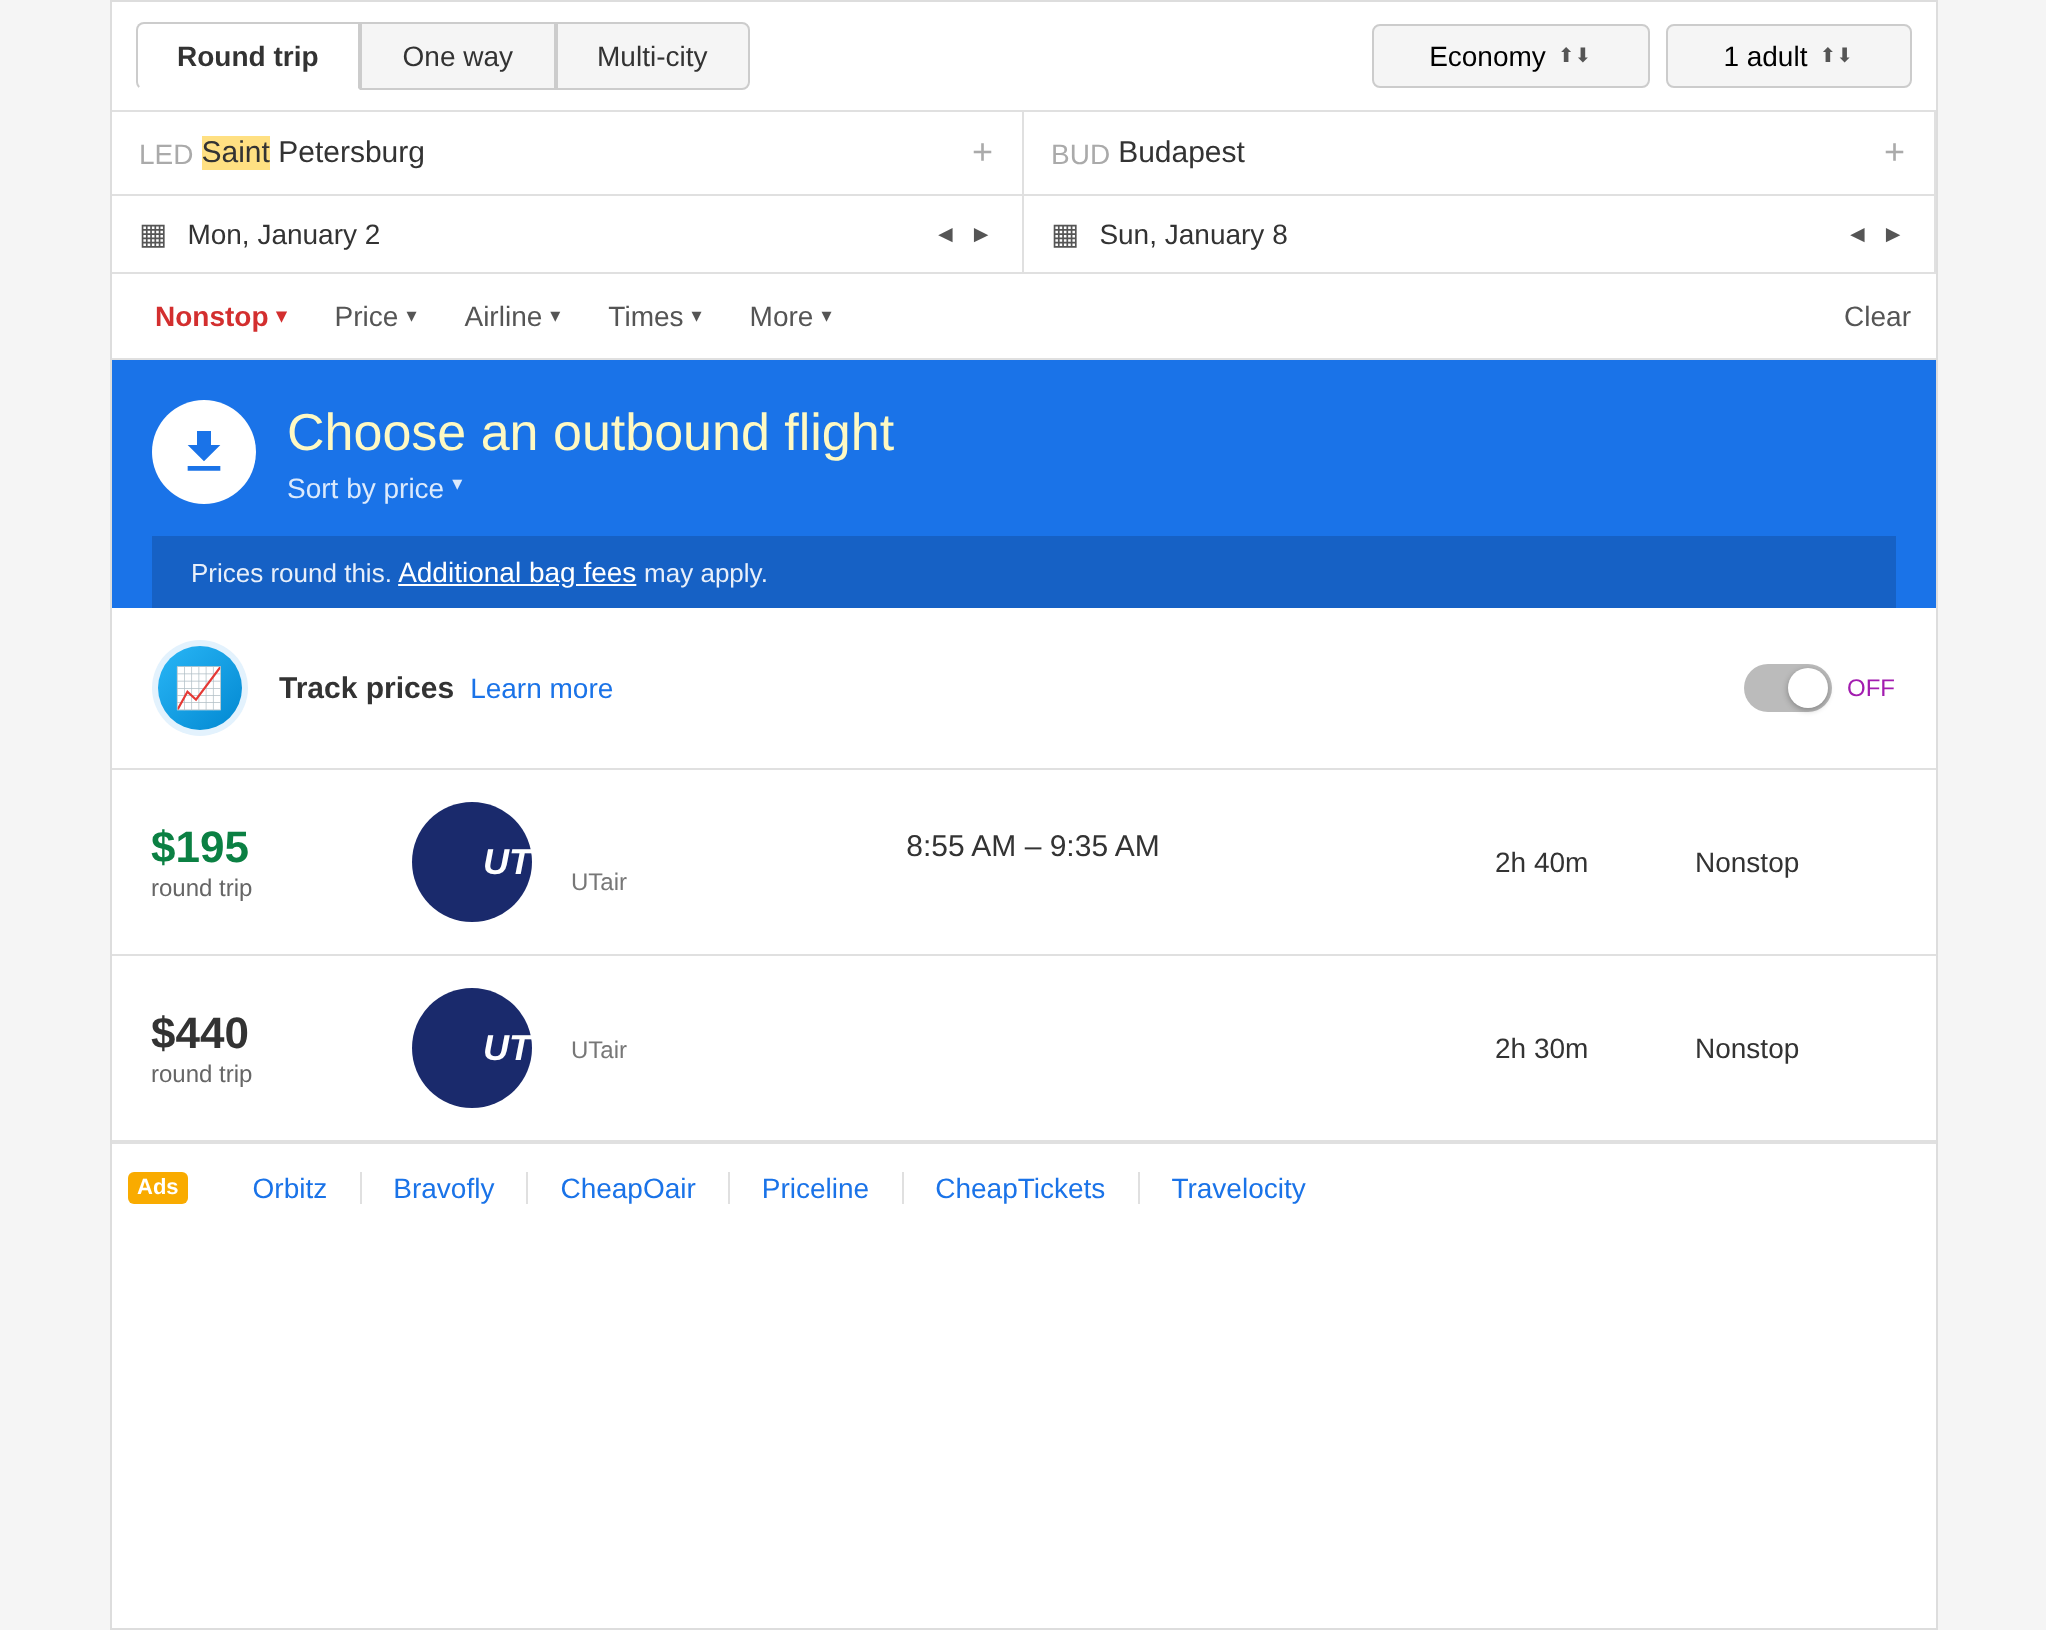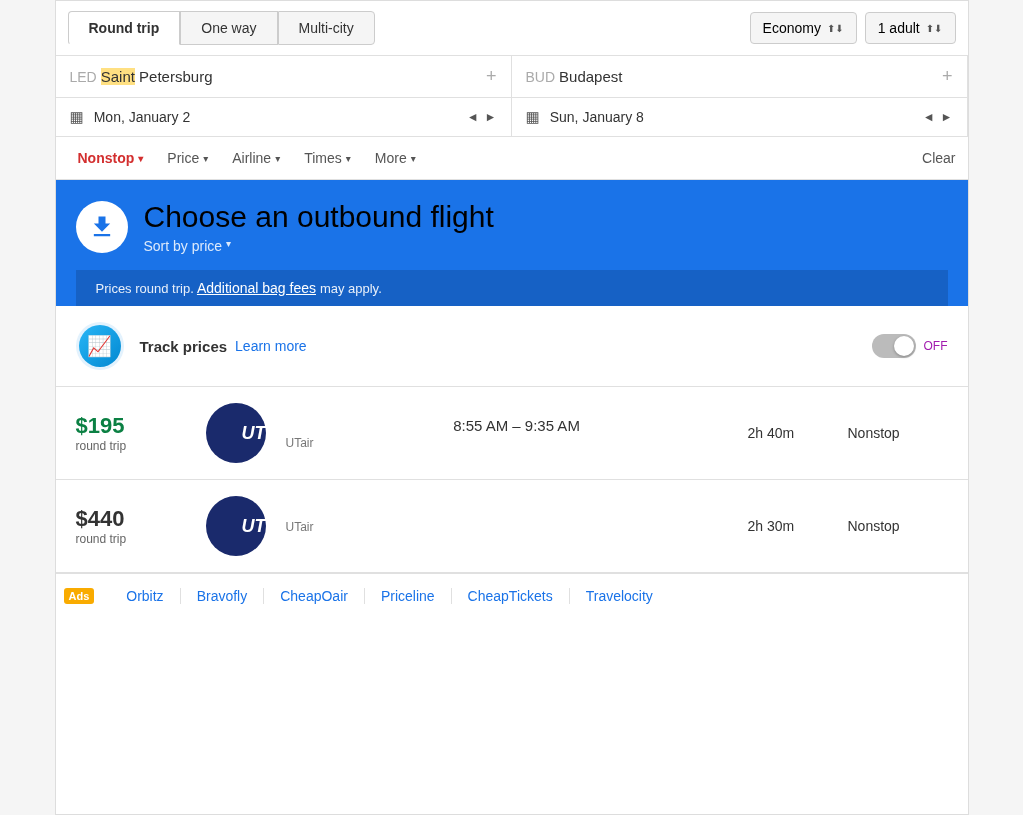--- a/index.html
+++ b/index.html
@@ -7,21 +7,21 @@
     .container { width: 914px; min-height: 815px; background: #fff; margin: 0 auto; border: 1px solid #ddd; }
 
     
     .top-bar { display: flex; align-items: center; padding: 10px 12px; border-bottom: 1px solid #e0e0e0; background: #fff; }
     .trip-tabs { display: flex; gap: 0; }
     .trip-tab { padding: 8px 20px; border: 1px solid #ccc; background: #f5f5f5; cursor: pointer; font-size: 14px; color: #333; }
     .trip-tab.active { background: #fff; border-bottom: 1px solid #fff; font-weight: bold; }
     .trip-tab:first-child { border-radius: 4px 0 0 4px; }
     .trip-tab:last-child { border-radius: 0 4px 4px 0; }
     .spacer { flex: 1; }
-    .dropdown-btn { display: flex; align-items: center; padding: 7px 12px; border: 1px solid #ccc; border-radius: 4px; background: #f5f5f5; cursor: pointer; font-size: 14px; margin-left: 8px; }
+    .dropdown-btn { display: flex; align-items: center; padding: 7px 28px; border: 1px solid #ccc; border-radius: 4px; background: #f5f5f5; cursor: pointer; font-size: 14px; margin-left: 8px; }
     .dropdown-btn .arrow { margin-left: 6px; font-size: 10px; color: #555; }
 
     
     .route-row { display: flex; border-bottom: 1px solid #e0e0e0; }
     .route-input { flex: 1; display: flex; align-items: center; padding: 10px 14px; border-right: 1px solid #e0e0e0; font-size: 15px; }
     .route-input .airport-code { color: #aaa; margin-right: 4px; font-size: 14px; }
     .route-input .city-name { font-weight: normal; color: #333; }
     .route-input .city-name span { background: #ffe082; }
     .route-input .plus { margin-left: auto; color: #aaa; font-size: 18px; cursor: pointer; }
 
@@ -38,21 +38,21 @@
     .filter-btn { padding: 5px 10px; border: none; background: none; cursor: pointer; font-size: 14px; color: #555; display: flex; align-items: center; gap: 4px; }
     .filter-btn.active { color: #d32f2f; font-weight: bold; }
     .filter-btn .caret { font-size: 10px; }
     .clear-btn { margin-left: auto; color: #555; cursor: pointer; font-size: 14px; background: none; border: none; }
 
     
     .blue-header { background: #1a73e8; padding: 20px 20px 0 20px; }
     .blue-header-top { display: flex; align-items: center; gap: 16px; padding-bottom: 16px; }
     .download-icon { width: 52px; height: 52px; background: #fff; border-radius: 50%; display: flex; align-items: center; justify-content: center; }
     .download-icon svg { width: 28px; height: 28px; }
-    .header-text h2 { color: #000000; font-size: 30px; font-weight: normal; }
+    .header-text h2 { color: #fef9c3; font-size: 26px; font-weight: normal; }
     .sort-label { color: rgba(255,255,255,0.85); font-size: 14px; cursor: pointer; display: flex; align-items: flex-start; gap: 4px; margin-top: 4px; }
     .sort-label .caret { font-size: 10px; }
     .blue-footer { background: rgba(0,0,0,0.15); padding: 10px 20px; }
     .blue-footer span { color: rgba(255,255,255,0.9); font-size: 13px; }
     .blue-footer a { color: #fff; text-decoration: underline; cursor: pointer; }
 
     
     .track-prices { display: flex; align-items: center; padding: 16px 20px; border-bottom: 1px solid #e0e0e0; gap: 16px; }
     .track-icon { width: 48px; height: 48px; background: #e3f2fd; border-radius: 50%; display: flex; align-items: center; justify-content: center; flex-shrink: 0; }
     .track-text { flex: 1; }
@@ -173,21 +173,21 @@
       </div>
       <div class="header-text">
         <h2>Choose an outbound flight</h2>
         <div class="sort-label">
           <span>Sort by price</span>
           <span class="caret">▾</span>
         </div>
       </div>
     </div>
     <div class="blue-footer">
-      <span>Prices round trip.</span>
+      <span>Prices round this.</span>
       <a>Additional bag fees</a>
       <span> </span><span>may apply.</span>
     </div>
   </div>
 
   <div class="track-prices">
     <div class="track-icon">
       <div style="width:42px;height:42px;border-radius:50%;background:linear-gradient(135deg,#29b6f6,#0288d1);display:flex;align-items:center;justify-content:center;">
         <span style="color:#fff;font-size:20px;">📈</span>
       </div>

